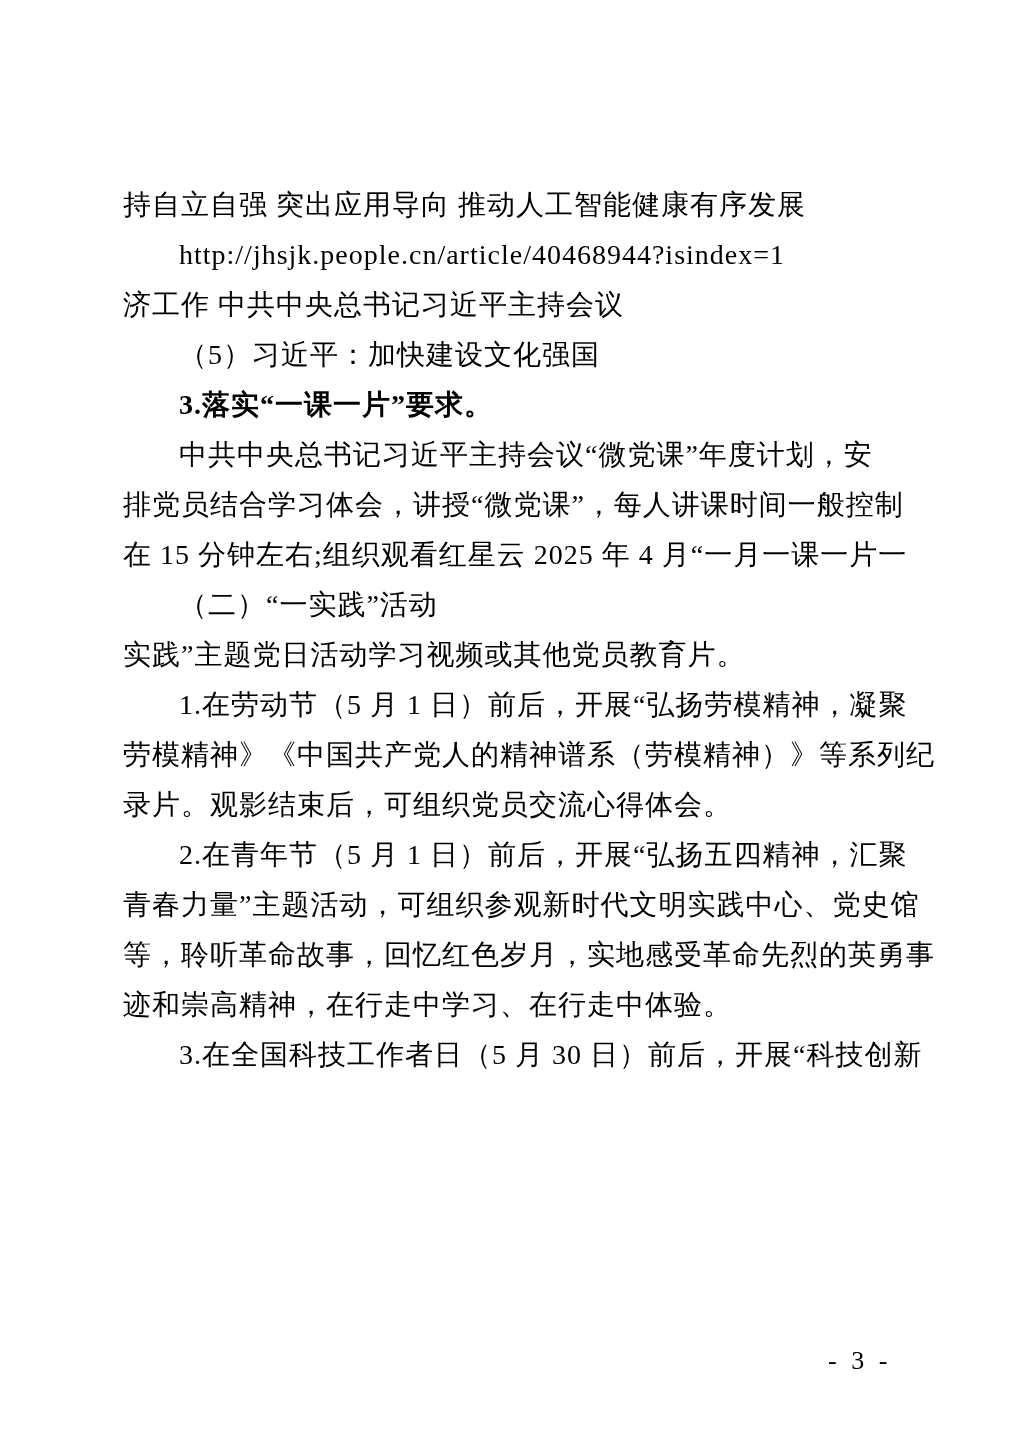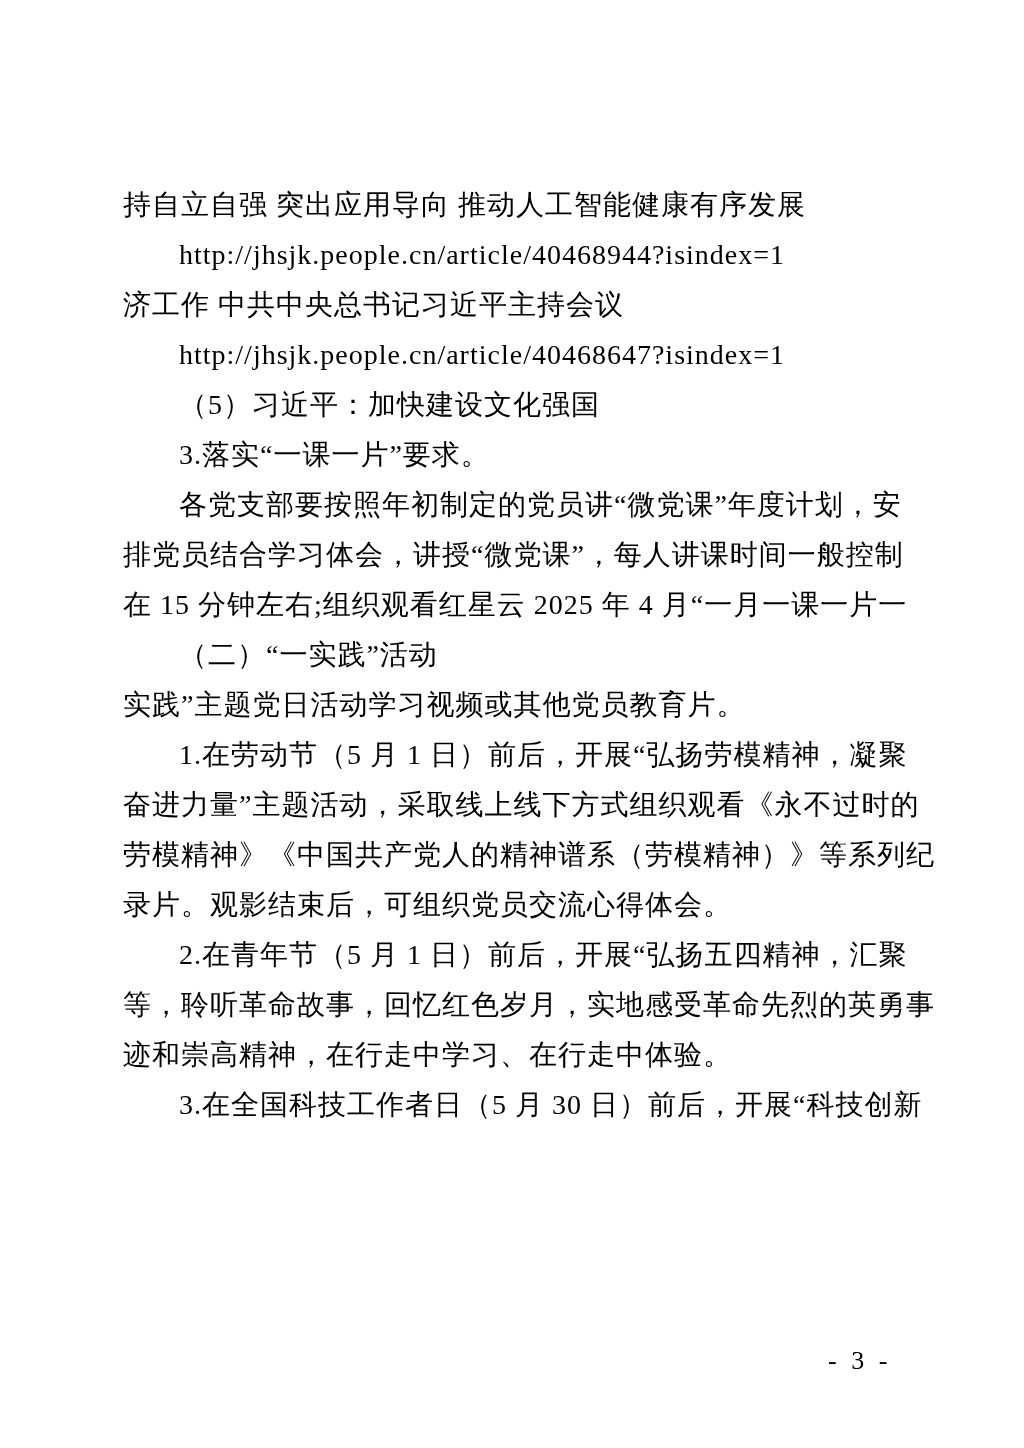--- a/index.html
+++ b/index.html
@@ -34,51 +34,50 @@
     line-height: 50px;
     font-size: 28px;
     letter-spacing: 1px;
     white-space: nowrap;
     font-weight: 400;
   }
   .indent {
     padding-left: 56px;
   }
   .bold {
-    font-weight: 400;
+    font-weight: 700;
   }
   .page-number {
     position: absolute;
     left: 828px;
     top: 1346px;
     font-size: 26px;
     line-height: 30px;
     letter-spacing: 4px;
     white-space: nowrap;
   }
 </style>
 </head>
 <body>
 
 <div class="page">
   <div class="content">
     <div class="line">持自立自强 突出应用导向 推动人工智能健康有序发展</div>
     <div class="line indent">http://jhsjk.people.cn/article/40468944?isindex=1</div>
     <div class="line">济工作 中共中央总书记习近平主持会议</div>
-    <div class="line indent">http://jhsjk.people.cn/article/40468647?isindex=1</div>
     <div class="line indent">（5）习近平：加快建设文化强国</div>
     <div class="line indent bold">3.落实“一课一片”要求。</div>
-    <div class="line indent">各党支部要按照年初制定的党员讲“微党课”年度计划，安</div>
+    <div class="line indent">中共中央总书记习近平主持会议“微党课”年度计划，安</div>
     <div class="line">排党员结合学习体会，讲授“微党课”，每人讲课时间一般控制</div>
     <div class="line">在 15 分钟左右;组织观看红星云 2025 年 4 月“一月一课一片一</div>
     <div class="line indent">（二）“一实践”活动</div>
     <div class="line">实践”主题党日活动学习视频或其他党员教育片。</div>
     <div class="line indent">1.在劳动节（5 月 1 日）前后，开展“弘扬劳模精神，凝聚</div>
-    <div class="line">奋进力量”主题活动，采取线上线下方式组织观看《永不过时的</div>
     <div class="line">劳模精神》《中国共产党人的精神谱系（劳模精神）》等系列纪</div>
     <div class="line">录片。观影结束后，可组织党员交流心得体会。</div>
     <div class="line indent">2.在青年节（5 月 1 日）前后，开展“弘扬五四精神，汇聚</div>
+    <div class="line">青春力量”主题活动，可组织参观新时代文明实践中心、党史馆</div>
     <div class="line">等，聆听革命故事，回忆红色岁月，实地感受革命先烈的英勇事</div>
     <div class="line">迹和崇高精神，在行走中学习、在行走中体验。</div>
     <div class="line indent">3.在全国科技工作者日（5 月 30 日）前后，开展“科技创新</div>
   </div>
   <div class="page-number">- 3 -</div>
 </div>
 
 </body></html>

